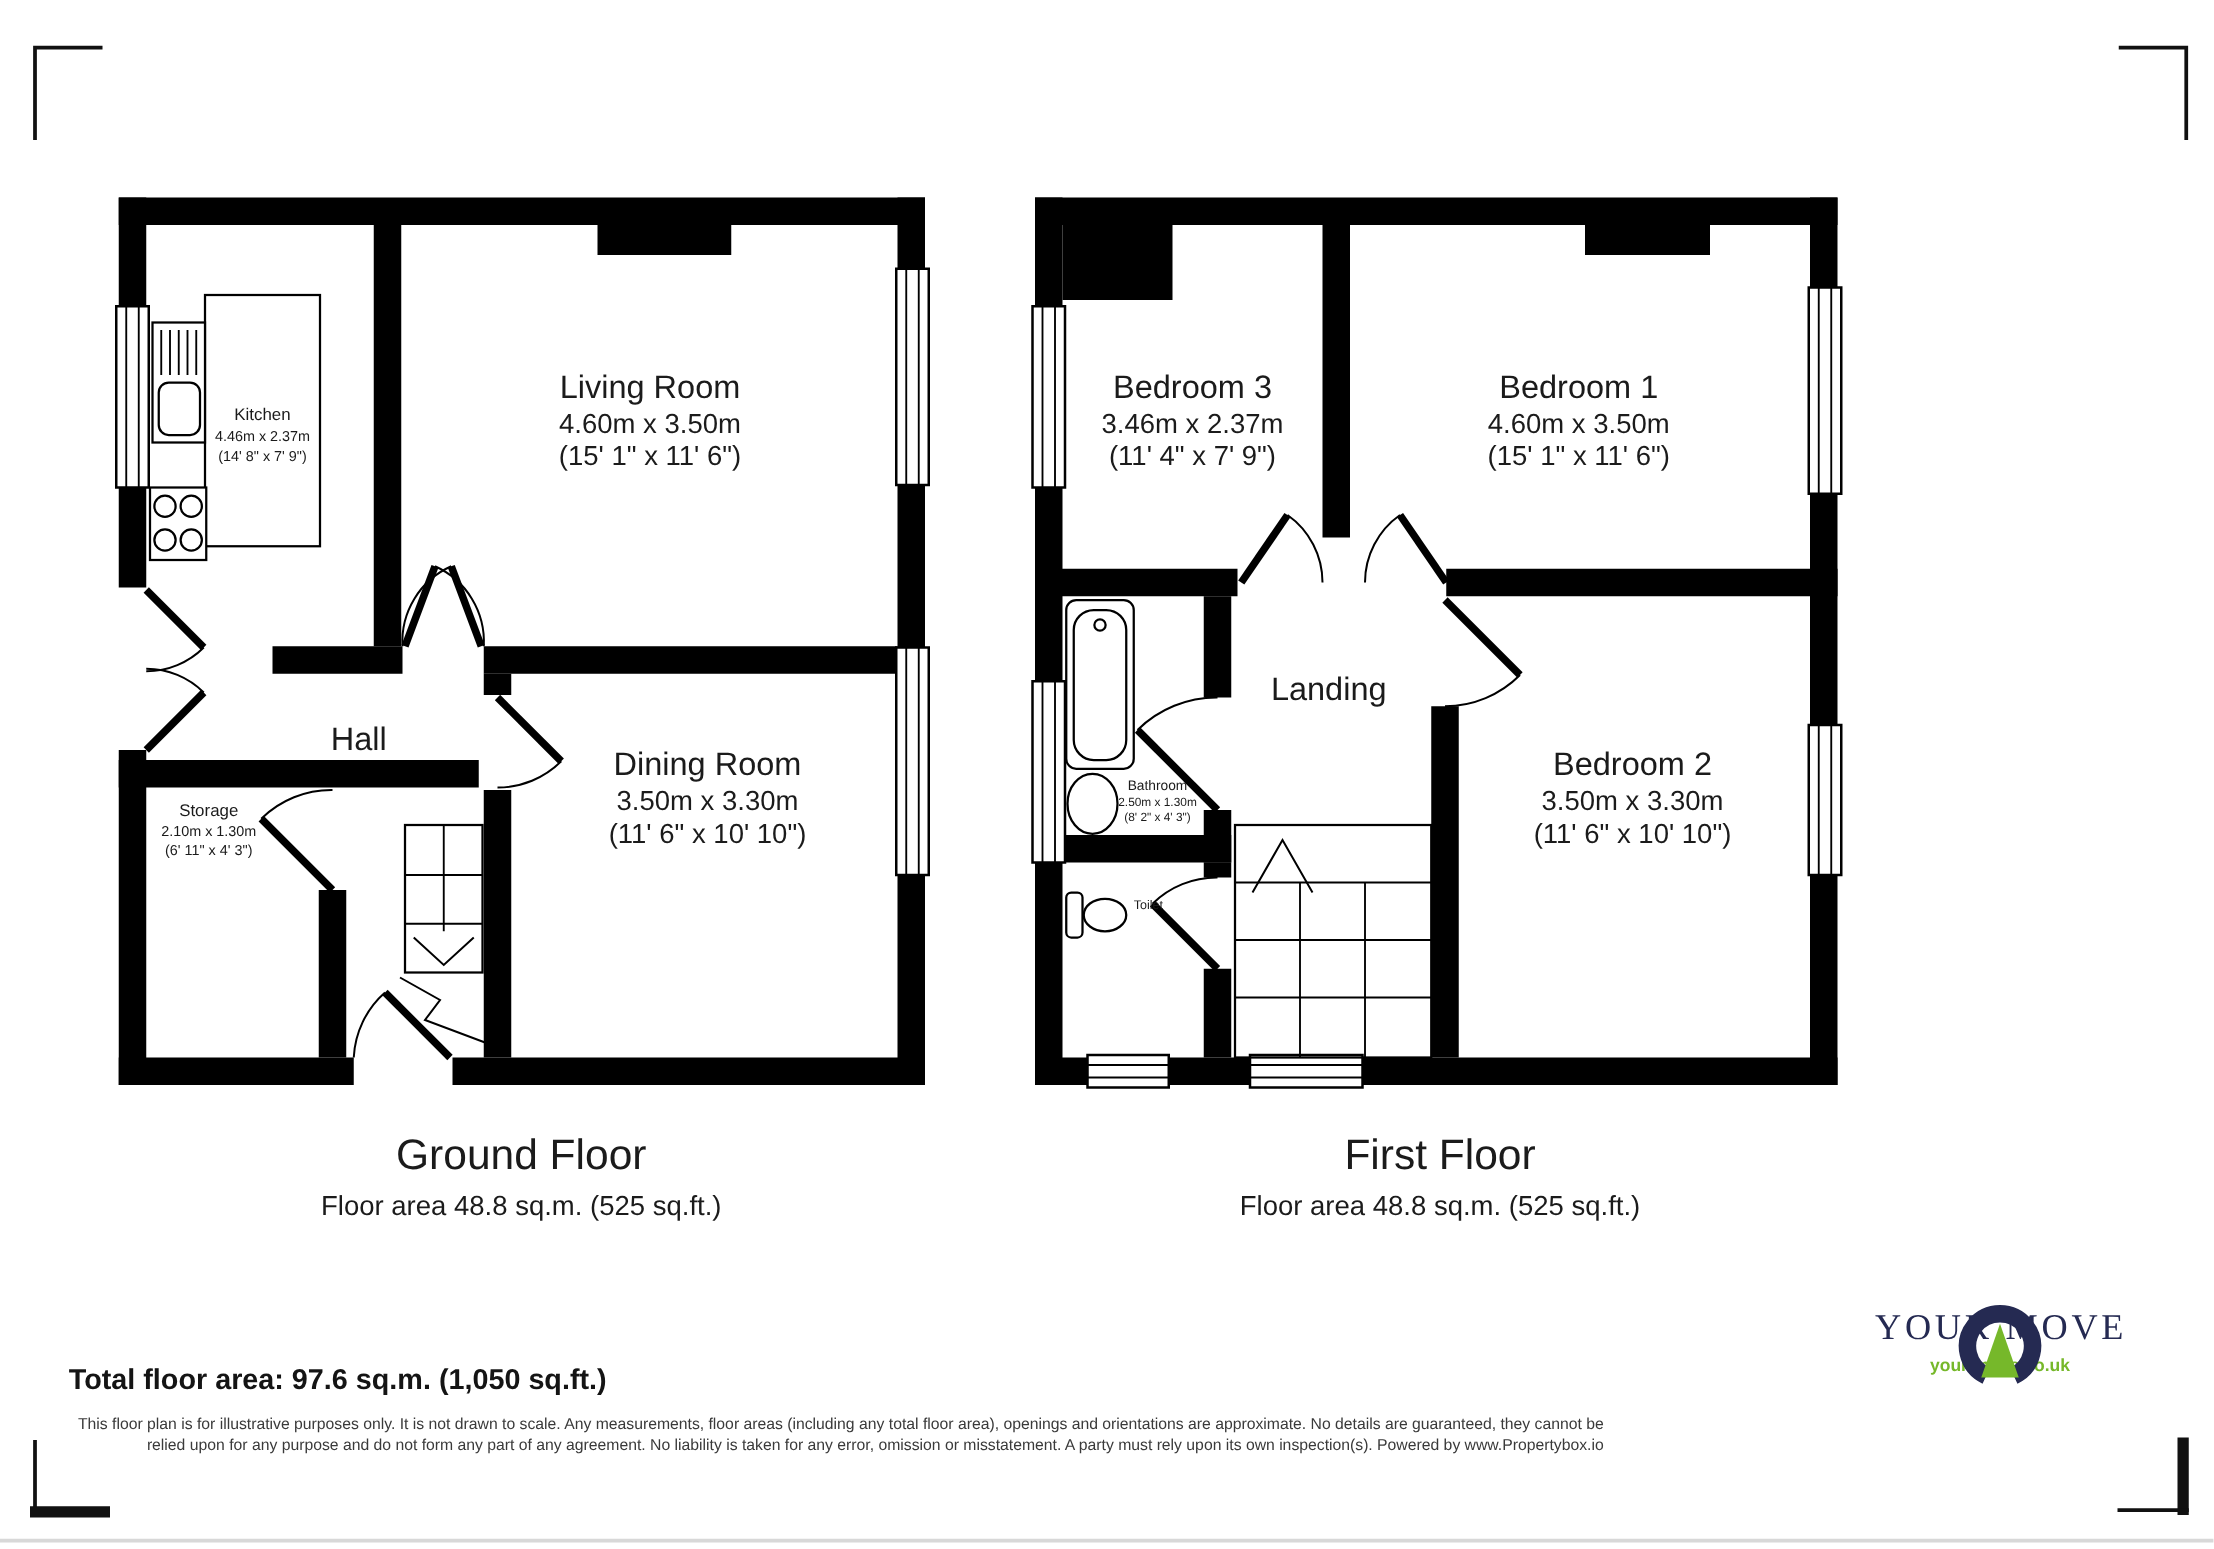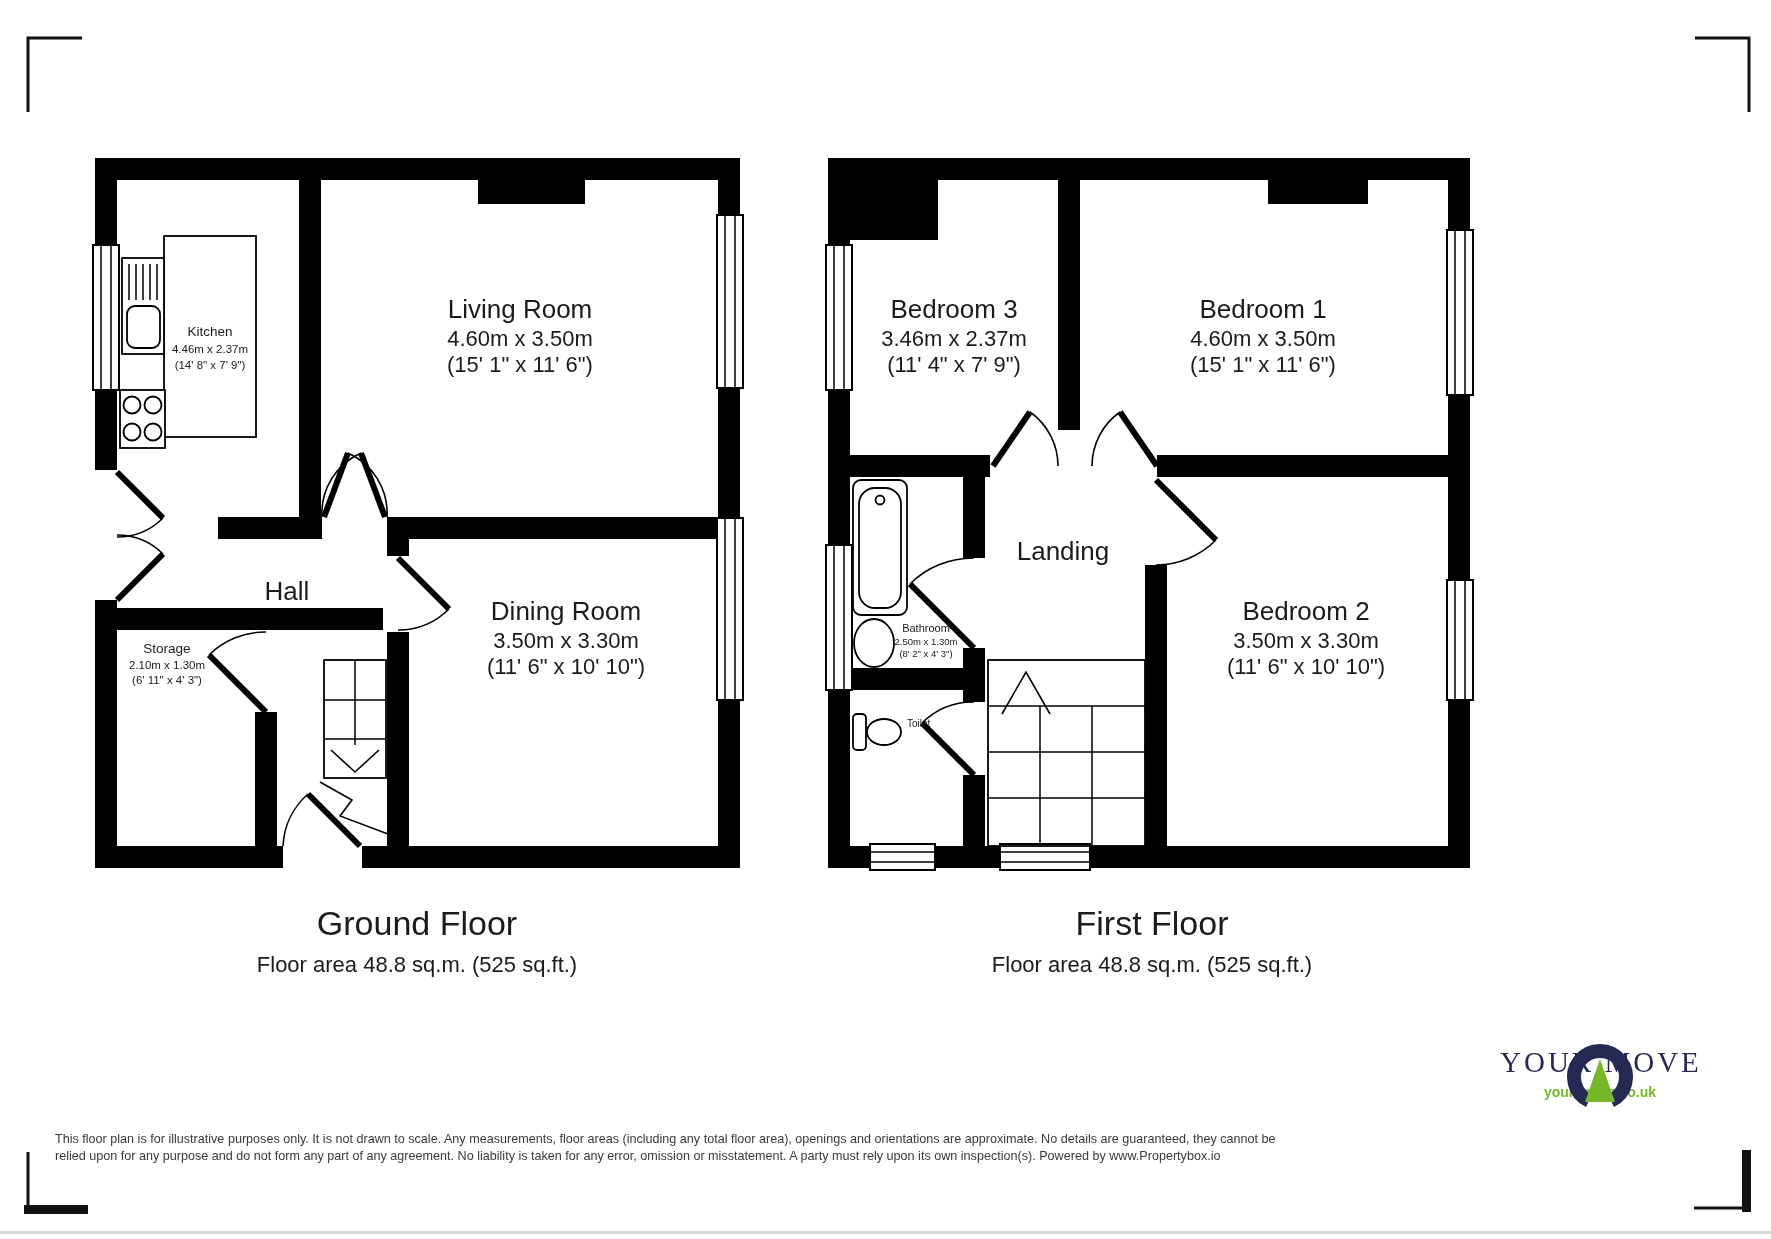--- a/index.html
+++ b/index.html
@@ -18,21 +18,21 @@
   .room-dim{font-size:22px;}
   .room-name-sm{font-size:13.5px;}
   .room-dim-sm{font-size:11.5px;}
   .bath-name{font-size:11px;}
   .bath-dim{font-size:9.5px;}
   .wc-lbl{font-size:10px;text-anchor:start;}
   .floor-title{font-size:34px;}
   .floor-area{font-size:22px;}
   .total-line{position:absolute;left:55px;top:1090px;font-size:23px;font-weight:600;color:#141414;}
   .disclaimer{position:absolute;left:55px;top:1131px;width:1228px;font-size:12.6px;
-              line-height:16.6px;color:#3a3a3a;}
+              line-height:16.6px;color:#3a3a3a;text-align:right;}
   .logo{position:absolute;left:1500px;top:1044px;width:200px;text-align:center;}
   .logo-name{font-family:"Liberation Serif",serif;font-size:29px;letter-spacing:3px;
              color:#252a52;margin-top:2px;white-space:nowrap;}
   .logo-url{font-size:14px;font-weight:bold;color:#76b82a;margin-top:5px;}
   .gray-edge{position:absolute;left:0;top:1231px;width:1771px;height:3px;background:#d8d8d8;}
 </style>
 </head>
 <body>
 
 <div class="page">
@@ -299,20 +299,21 @@
 
       <text class="room-name" x="1306" y="620">Bedroom 2</text>
       <text class="room-dim" x="1306" y="648">3.50m x 3.30m</text>
       <text class="room-dim" x="1306" y="674">(11' 6" x 10' 10")</text>
     </g>
     <text class="floor-title" x="1152" y="935">First Floor</text>
     <text class="floor-area" x="1152" y="972">Floor area 48.8 sq.m. (525 sq.ft.)</text>
   </g>
 </svg>
 
+  <div class="total-line">Total floor area: 97.6 sq.m. (1,050 sq.ft.)</div>
   <div class="disclaimer">This floor plan is for illustrative purposes only. It is not drawn to scale. Any measurements, floor areas (including any total floor area), openings and orientations are approximate. No details are guaranteed, they cannot be relied upon for any purpose and do not form any part of any agreement. No liability is taken for any error, omission or misstatement. A party must rely upon its own inspection(s). Powered by www.Propertybox.io</div>
 
   <div class="logo">
     <svg width="200" height="66" viewBox="0 0 200 66">
       <path d="M89,56.6 A26,26 0 1 1 111,56.6" fill="none" stroke="#252a52" stroke-width="14"></path>
       <polygon points="100,15 85,58 115,58" fill="#76b82a"></polygon>
     </svg>
     <div class="logo-name">YOUR MOVE</div>
     <div class="logo-url">your-move.co.uk</div>
   </div>

